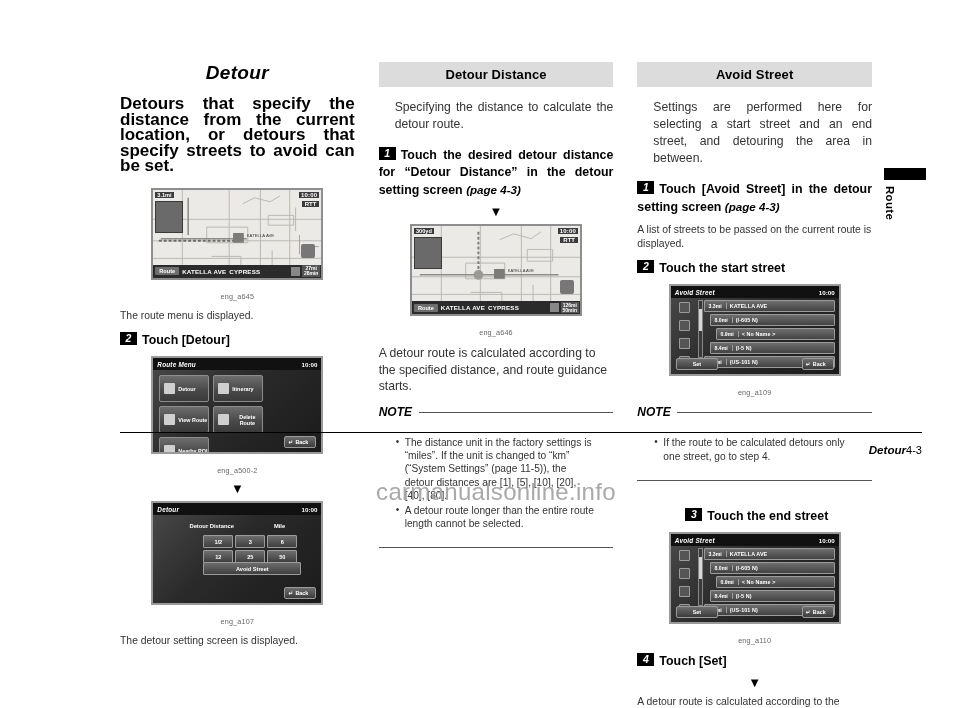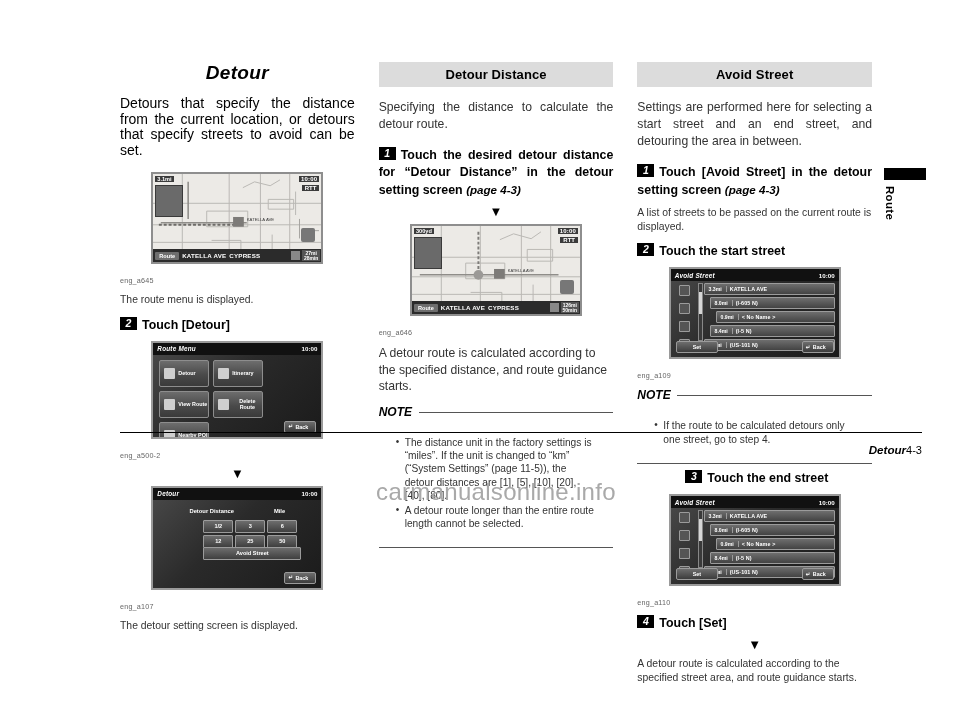--- a/index.html
+++ b/index.html
@@ -46,32 +46,32 @@
     background: #dcdcdc;
     text-align: center;
     font-size: 13px;
     font-weight: bold;
     padding: 5px 0 5px 0;
     margin: 0 0 12px 0;
     letter-spacing: .1px;
   }
 
   .intro-bold {
-    font-size: 14px;
-    font-weight: normal;
+    font-size: 17px;
+    font-weight: bold;
     line-height: 15.5px;
     text-align: justify;
     margin: 0 0 14px 0;
   }
   .intro {
     font-size: 12.2px;
     line-height: 17px;
     text-align: justify;
     color: #333;
-    margin: 0 0 14px 0;
+    margin: 0 0 14px 16px;
   }
 
   
   .step {
     display: block;
     font-size: 12.4px;
     font-weight: bold;
     line-height: 17px;
     margin: 0 0 7px 0;
     text-align: justify;
@@ -106,21 +106,21 @@
   .body-text.bigger {
     font-size: 12.2px;
     line-height: 16.5px;
   }
 
   
   .figure { margin: 6px 0 2px 0; text-align: center; }
   .caption {
     font-size: 7.2px;
     color: #666;
-    text-align: left;
+    text-align: center;
     margin: 8px 0 8px 0;
     letter-spacing: .2px;
   }
   .arrow-down {
     text-align: center;
     font-size: 13px;
     line-height: 12px;
     margin: 6px 0 6px 0;
     color: #000;
   }
@@ -656,21 +656,21 @@
 
       <div class="note-head">
         <span>NOTE</span>
         <span class="rule"></span>
       </div>
       <ul class="note-list">
         <li>If the route to be calculated detours only one street, go to step 4.</li>
       </ul>
       <div class="note-rule-bottom"></div>
 
-      <div class="step nojust" style="margin-top:6px;padding-left:48px;">
+      <div class="step nojust" style="margin-top:27px;padding-left:48px;">
         <span class="step-num">3</span><span>Touch the end street</span>
       </div>
 
       <div class="figure">
         <div class="dev dev-menu dev-list">
           <div class="dev-header">
             <span class="dev-title">Avoid Street</span>
             <span class="dev-clock">10:00</span>
           </div>
           <div class="dev-body">

